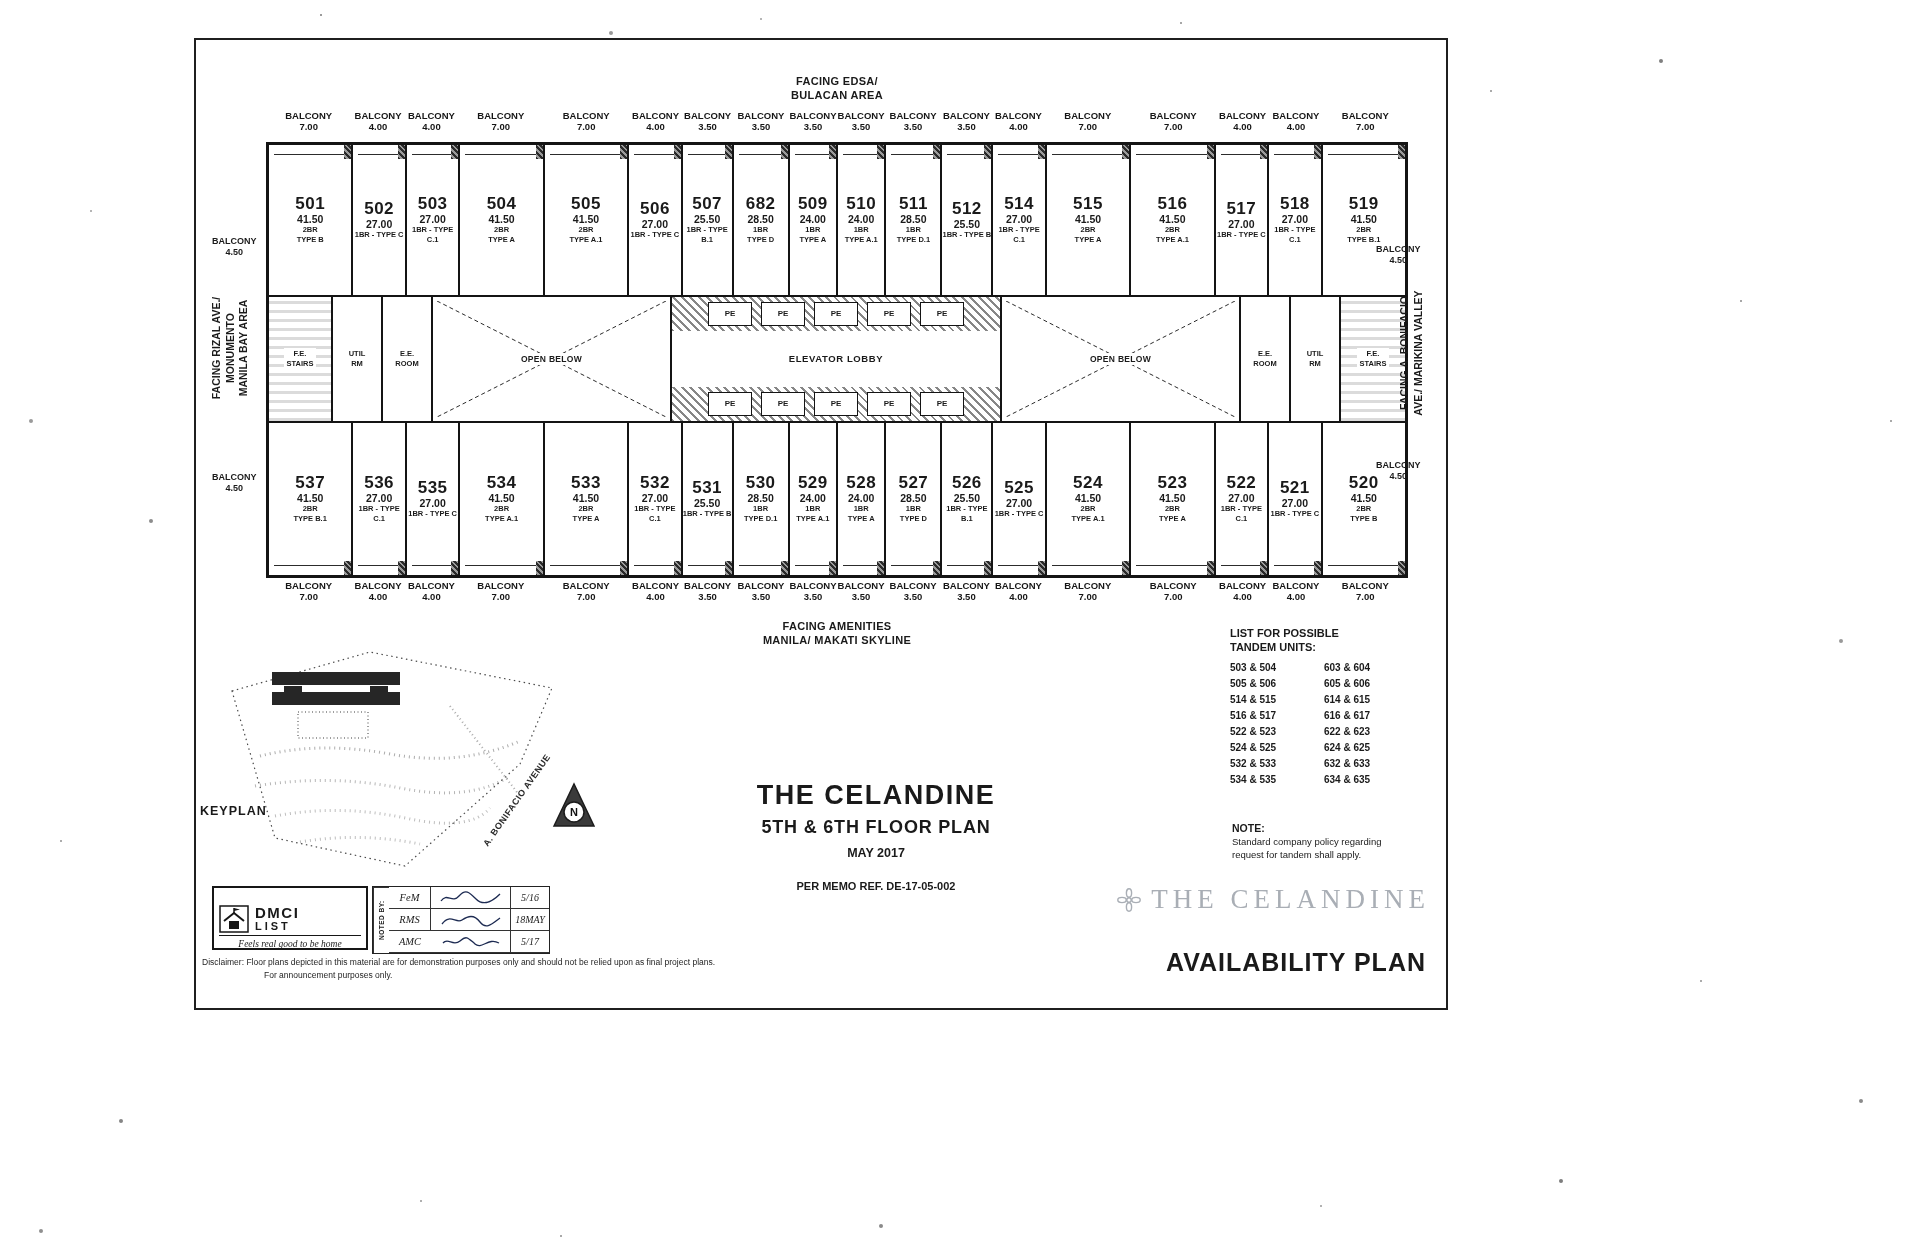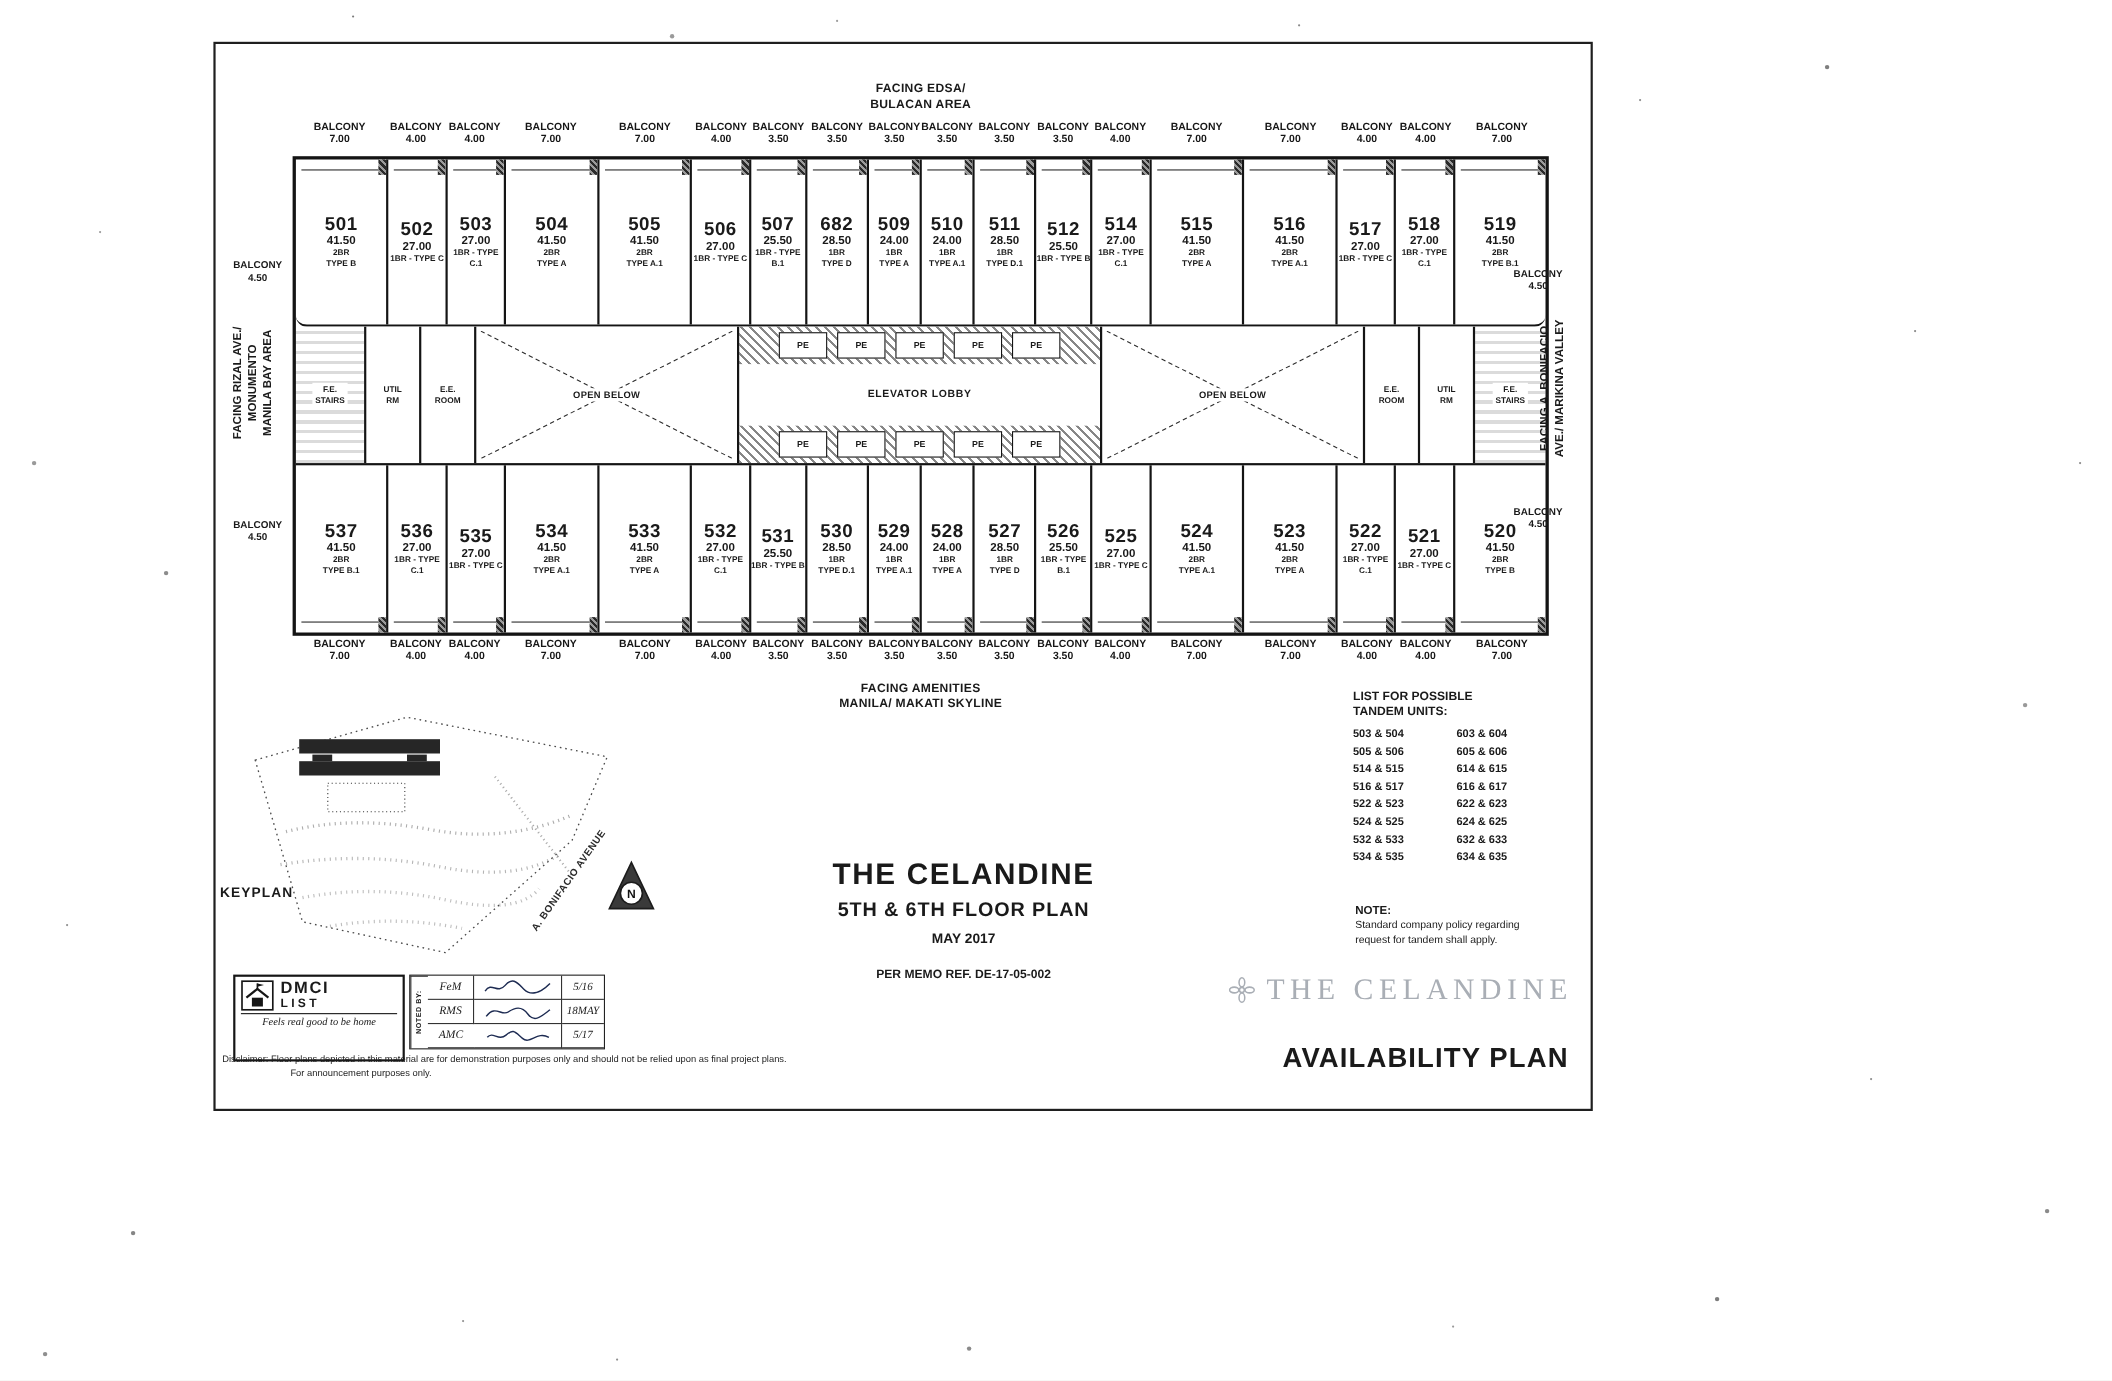--- a/index.html
+++ b/index.html
@@ -27,21 +27,21 @@
   .facing-top { margin-bottom:7px; }
   .facing-bottom { margin-top:9px; }
 
   .bal-row { display:flex; height:30px; }
   .bal-row.top { margin-bottom:2px; }
   .bal-row.bottom { margin-top:2px; }
   .bal { flex:1 1 0; text-align:center; font-size:9.5px; font-weight:700; line-height:1.2; color:#161616; }
   .bal span { display:block; }
 
   .building { border:3px solid #141414; background:#fff; }
-  .u-row { display:flex;border-radius:10px; }
+  .u-row { display:flex; }
   .u-row.top { height:152px; border-bottom:2px solid #141414; }
   .u-row.bottom { height:152px; }
   .core { display:flex; height:126px; border-bottom:2px solid #141414; }
 
   .unit { flex:1 1 0; border-right:2px solid #141414; display:flex; align-items:center; justify-content:center; position:relative; overflow:hidden; }
   .unit:last-child { border-right:none; }
   .u-row.top .unit::before { content:""; position:absolute; top:9px; left:5px; right:5px; border-top:1.5px solid #2c2c2c; }
   .u-row.bottom .unit::before { content:""; position:absolute; bottom:9px; left:5px; right:5px; border-top:1.5px solid #2c2c2c; }
   .u-row.top .unit::after { content:""; position:absolute; top:-1px; right:0; width:7px; height:15px;
     background:repeating-linear-gradient(45deg,#2a2a2a 0 2px,#9a9a9a 2px 4px); }
@@ -99,21 +99,21 @@
   .t-row { display:flex; font-size:10px; font-weight:700; line-height:1.6; }
   .t-row span { width:66px; }
   .t-row span + span { margin-left:28px; }
 
   
   .note { position:absolute; left:1036px; top:782px; width:190px; }
   .note-title { font-size:10.5px; font-weight:700; margin-bottom:2px; }
   .note-body { font-size:9.5px; line-height:1.35; }
 
   
-  .logo-box { position:absolute; left:16px; top:846px; width:156px; height:79px; border:2px solid #161616; padding:3px 5px; }
+  .logo-box { position:absolute; left:16px; top:846px; width:156px; height:64px; border:2px solid #161616; padding:17px 5px; }
   .logo-row { display:flex; align-items:center; gap:6px; border-bottom:1.5px solid #161616; padding-bottom:2px; }
   .logo-text .l1 { font-size:15px; font-weight:700; letter-spacing:1.5px; line-height:1; }
   .logo-text .l2 { font-size:11px; font-weight:700; letter-spacing:3px; line-height:1.1; }
   .tagline { font-family:"Liberation Serif", serif; font-style:italic; font-size:9.5px; text-align:center; padding-top:3px; }
 
   
   .noted { position:absolute; left:176px; top:846px; display:grid; grid-template-columns:16px 42px 80px 38px; grid-auto-rows:22px;
     border:1.5px solid #222; background:#fff; }
   .noted > div { border-right:1px solid #333; border-bottom:1px solid #333; display:flex; align-items:center; justify-content:center; overflow:hidden; }
   .noted > div:nth-child(4n), .noted .lastcol { border-right:none; }

